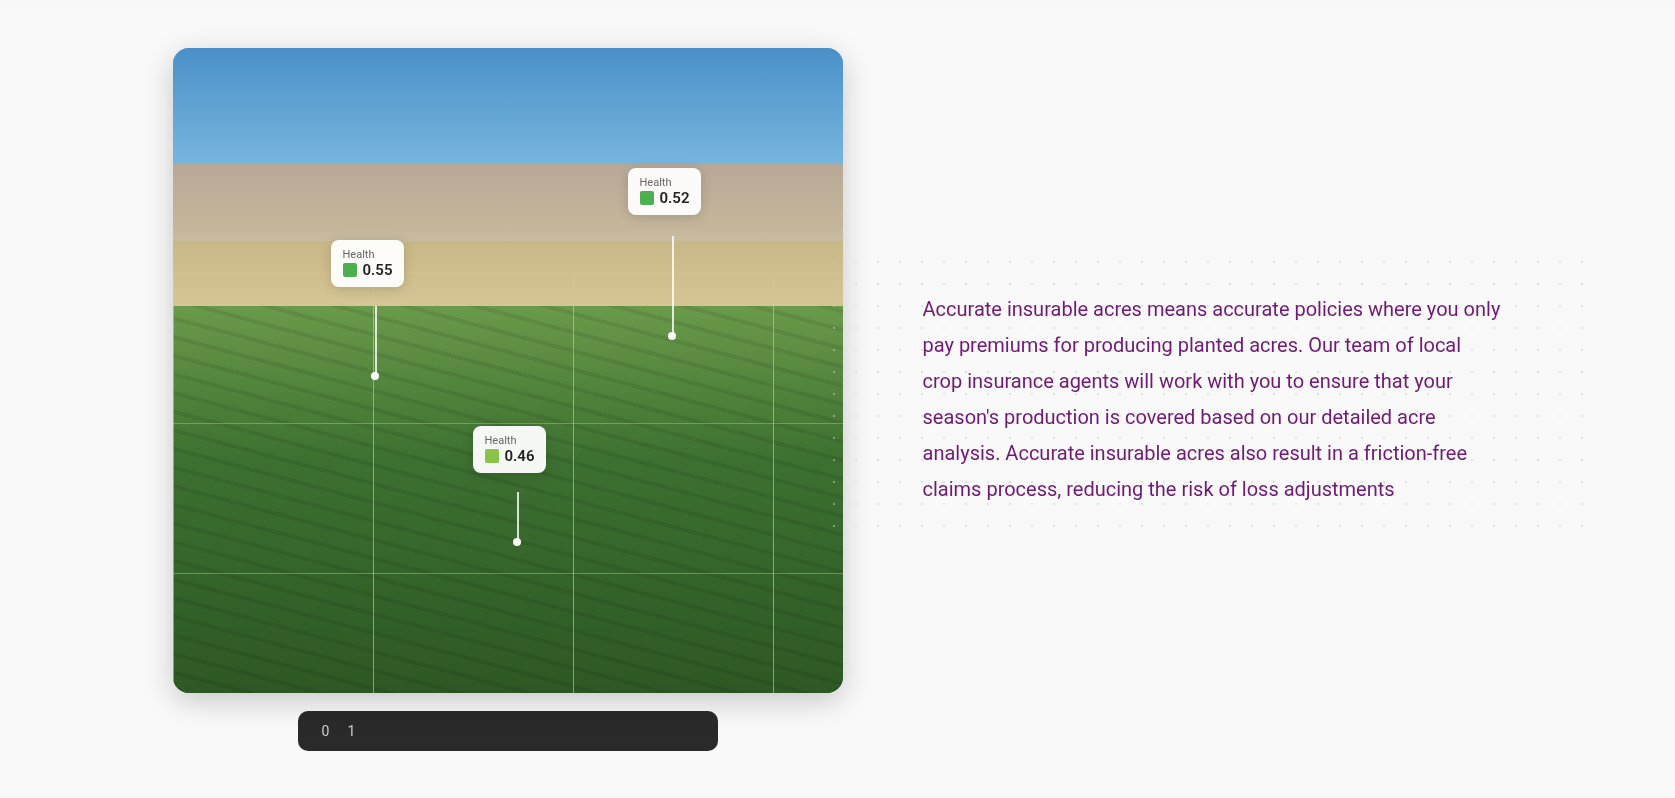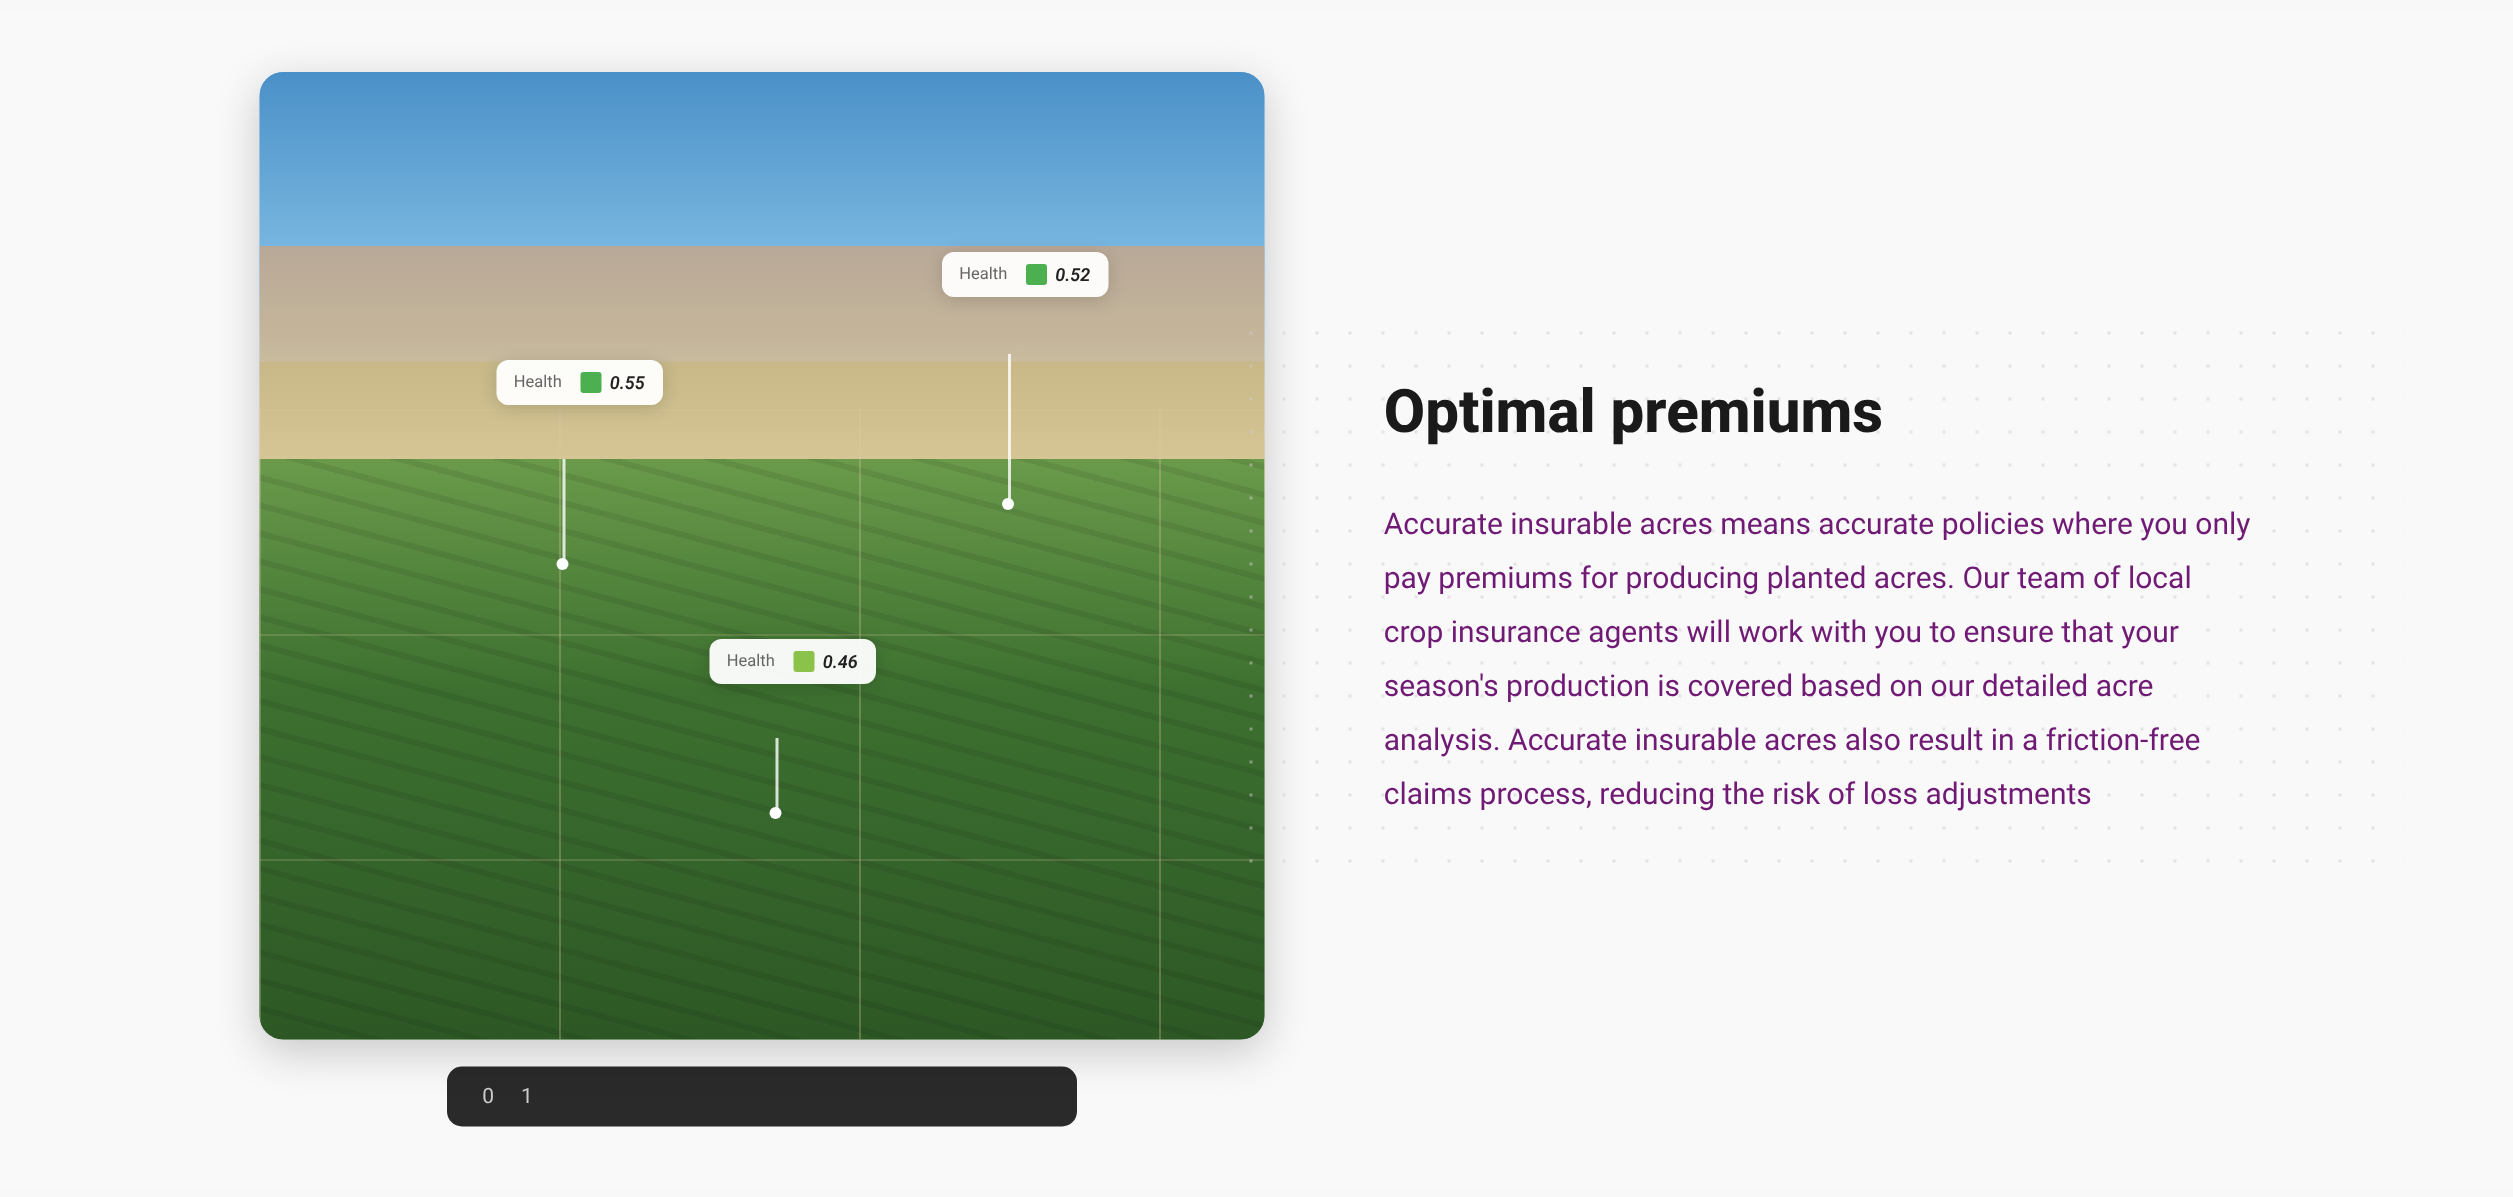--- a/index.html
+++ b/index.html
@@ -123,37 +123,36 @@
     }
 
     
     .tooltip-card {
       position: absolute;
       background: rgba(255,255,255,0.95);
       border-radius: 8px;
       padding: 8px 12px;
       box-shadow: 0 2px 12px rgba(0,0,0,0.15);
       display: flex;
-      flex-direction: row;
-      gap: 12px;
+      flex-direction: column;
+      gap: 0;
       z-index: 10;
     }
     .tooltip-card .tooltip-label {
       font-size: 11px;
       color: #666;
       font-weight: 400;
     }
     .tooltip-card .tooltip-value {
       display: flex;
       align-items: center;
       gap: 6px;
-      font-size: 12px;
+      font-size: 15px;
       font-weight: 600;
       color: #222;
-      font-style: italic;
     }
     .tooltip-card .color-swatch {
       width: 14px;
       height: 14px;
       border-radius: 2px;
     }
     
     .tooltip-line {
       position: absolute;
       width: 2px;
@@ -325,18 +324,17 @@
     </div>
 
     <div class="legend-bar-wrapper">
       <span class="legend-label-left">0</span>
       <span class="legend-label-right">1</span>
     </div>
   </div>
 
   <div class="right-section">
     <div class="text-section">
-      <h1 class="main-title">Optimal premiums</h1>
       <p class="main-desc">Accurate insurable acres means accurate policies where you only pay premiums for producing planted acres. Our team of local crop insurance agents will work with you to ensure that your season's production is covered based on our detailed acre analysis. Accurate insurable acres also result in a friction-free claims process, reducing the risk of loss adjustments</p>
     </div>
   </div>
 
 </div>
 
 </body></html>

